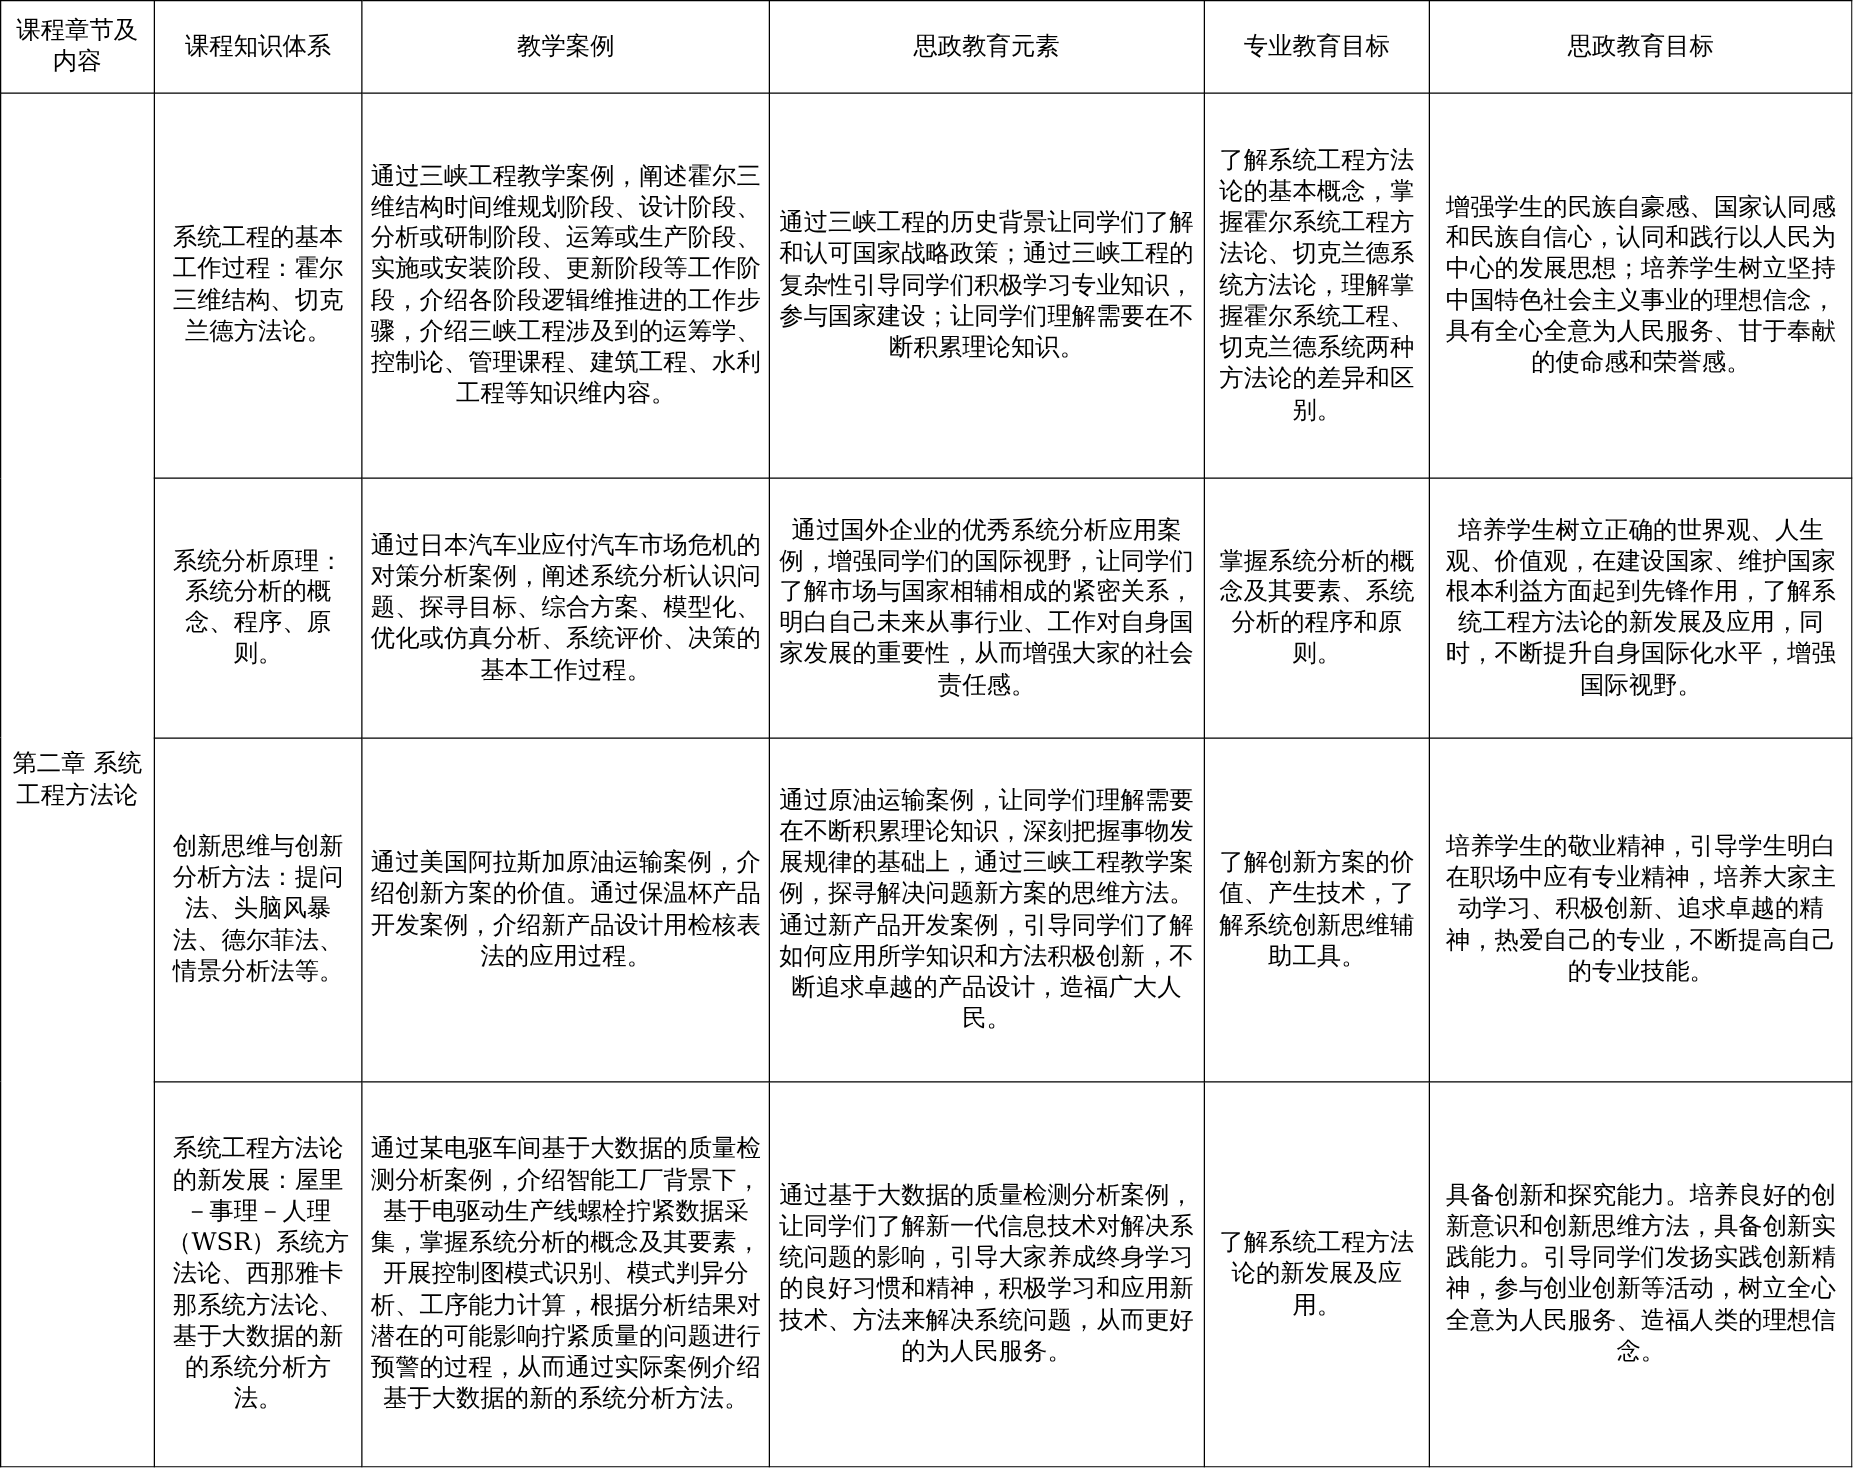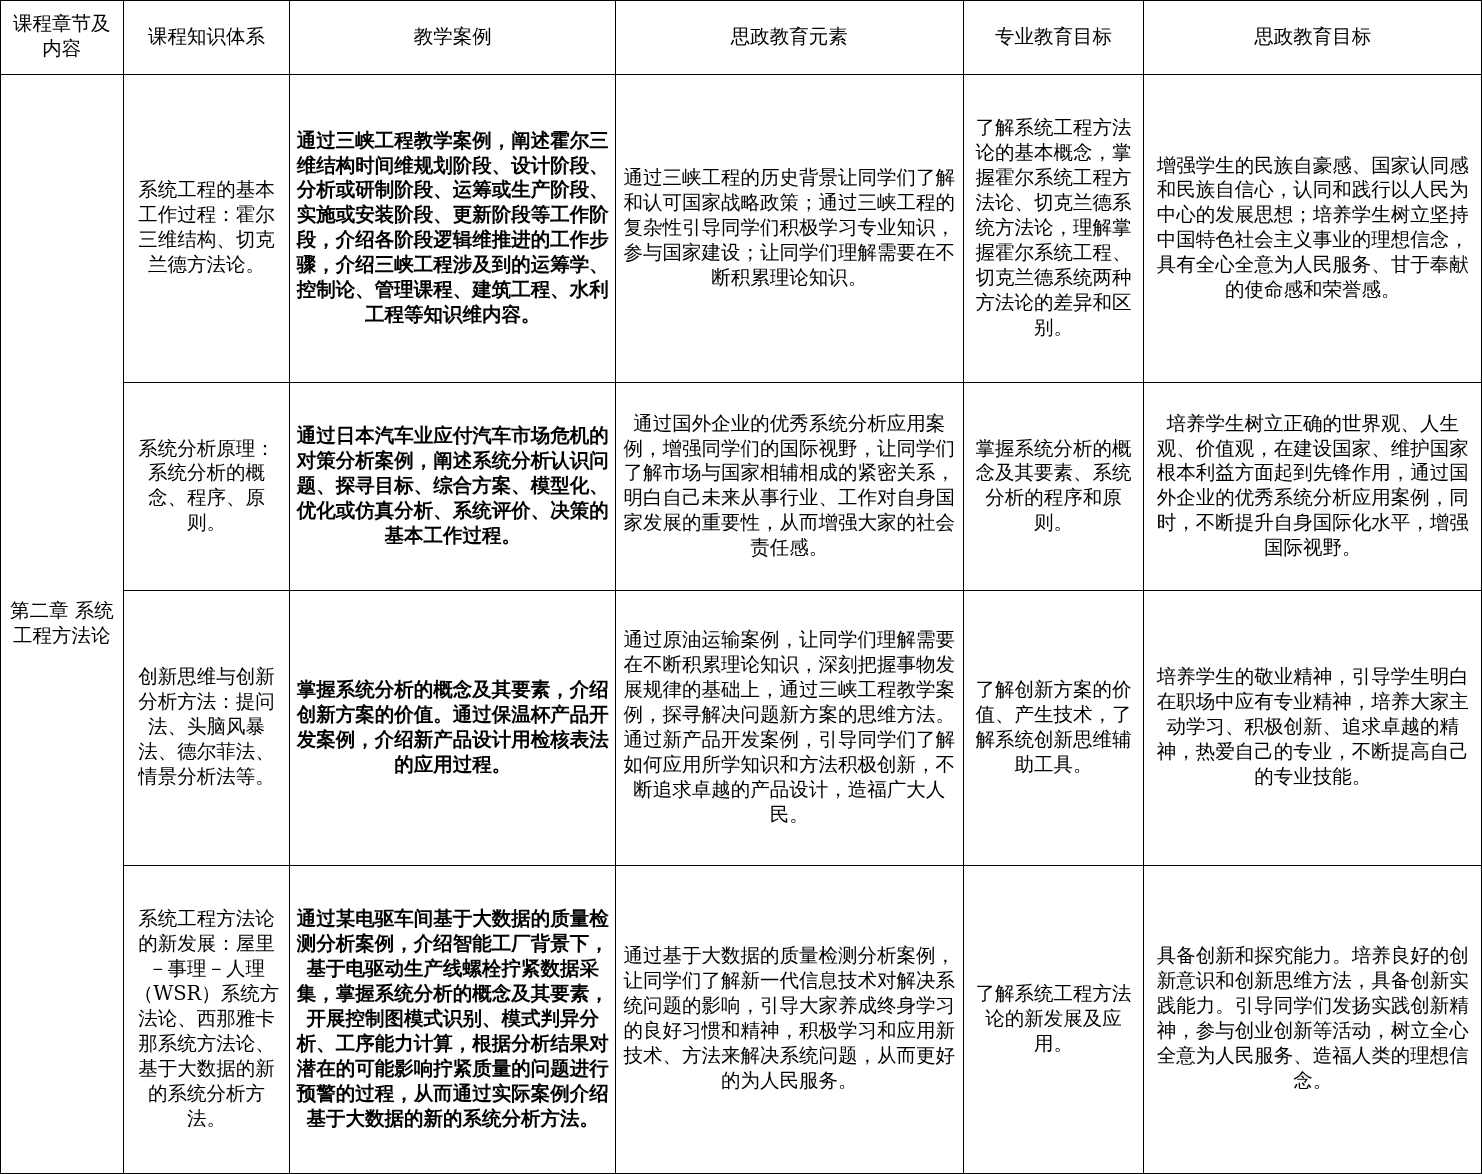--- a/index.html
+++ b/index.html
@@ -60,21 +60,20 @@
     line-height: 1.35;
   }
   .cell-knowledge {
     font-size: 20px;
     line-height: 1.42;
   }
   .cell-case {
     font-size: 20px;
     line-height: 1.42;
     text-align: center;
-    font-weight: bold;
   }
   .cell-elem {
     font-size: 20px;
     line-height: 1.42;
   }
   .cell-prof {
     font-size: 20px;
     line-height: 1.42;
   }
   .cell-goal {
@@ -117,26 +116,26 @@
         <td class="cell-elem justify">通过三峡工程的历史背景让同学们了解和认可国家战略政策；通过三峡工程的复杂性引导同学们积极学习专业知识，参与国家建设；让同学们理解需要在不断积累理论知识。</td>
         <td class="cell-prof justify">了解系统工程方法论的基本概念，掌握霍尔系统工程方法论、切克兰德系统方法论，理解掌握霍尔系统工程、切克兰德系统两种方法论的差异和区别。</td>
         <td class="cell-goal justify">增强学生的民族自豪感、国家认同感和民族自信心，认同和践行以人民为中心的发展思想；培养学生树立坚持中国特色社会主义事业的理想信念，具有全心全意为人民服务、甘于奉献的使命感和荣誉感。</td>
       </tr>
 
       <tr>
         <td class="cell-knowledge">系统分析原理：系统分析的概念、程序、原则。</td>
         <td class="cell-case justify">通过日本汽车业应付汽车市场危机的对策分析案例，阐述系统分析认识问题、探寻目标、综合方案、模型化、优化或仿真分析、系统评价、决策的基本工作过程。</td>
         <td class="cell-elem justify">通过国外企业的优秀系统分析应用案例，增强同学们的国际视野，让同学们了解市场与国家相辅相成的紧密关系，明白自己未来从事行业、工作对自身国家发展的重要性，从而增强大家的社会责任感。</td>
         <td class="cell-prof justify">掌握系统分析的概念及其要素、系统分析的程序和原则。</td>
-        <td class="cell-goal justify">培养学生树立正确的世界观、人生观、价值观，在建设国家、维护国家根本利益方面起到先锋作用，通过国外企业的优秀系统分析应用案例，同时，不断提升自身国际化水平，增强国际视野。</td>
+        <td class="cell-goal justify">培养学生树立正确的世界观、人生观、价值观，在建设国家、维护国家根本利益方面起到先锋作用，了解系统工程方法论的新发展及应用，同时，不断提升自身国际化水平，增强国际视野。</td>
       </tr>
 
       <tr>
         <td class="cell-knowledge">创新思维与创新分析方法：提问法、头脑风暴法、德尔菲法、情景分析法等。</td>
-        <td class="cell-case justify">掌握系统分析的概念及其要素，介绍创新方案的价值。通过保温杯产品开发案例，介绍新产品设计用检核表法的应用过程。</td>
+        <td class="cell-case justify">通过美国阿拉斯加原油运输案例，介绍创新方案的价值。通过保温杯产品开发案例，介绍新产品设计用检核表法的应用过程。</td>
         <td class="cell-elem justify">通过原油运输案例，让同学们理解需要在不断积累理论知识，深刻把握事物发展规律的基础上，通过三峡工程教学案例，探寻解决问题新方案的思维方法。通过新产品开发案例，引导同学们了解如何应用所学知识和方法积极创新，不断追求卓越的产品设计，造福广大人民。</td>
         <td class="cell-prof justify">了解创新方案的价值、产生技术，了解系统创新思维辅助工具。</td>
         <td class="cell-goal justify">培养学生的敬业精神，引导学生明白在职场中应有专业精神，培养大家主动学习、积极创新、追求卓越的精神，热爱自己的专业，不断提高自己的专业技能。</td>
       </tr>
 
       <tr>
         <td class="cell-knowledge">系统工程方法论的新发展：屋里－事理－人理（WSR）系统方法论、西那雅卡那系统方法论、基于大数据的新的系统分析方法。</td>
         <td class="cell-case justify">通过某电驱车间基于大数据的质量检测分析案例，介绍智能工厂背景下，基于电驱动生产线螺栓拧紧数据采集，掌握系统分析的概念及其要素，开展控制图模式识别、模式判异分析、工序能力计算，根据分析结果对潜在的可能影响拧紧质量的问题进行预警的过程，从而通过实际案例介绍基于大数据的新的系统分析方法。</td>
         <td class="cell-elem justify">通过基于大数据的质量检测分析案例，让同学们了解新一代信息技术对解决系统问题的影响，引导大家养成终身学习的良好习惯和精神，积极学习和应用新技术、方法来解决系统问题，从而更好的为人民服务。</td>
         <td class="cell-prof justify">了解系统工程方法论的新发展及应用。</td>

